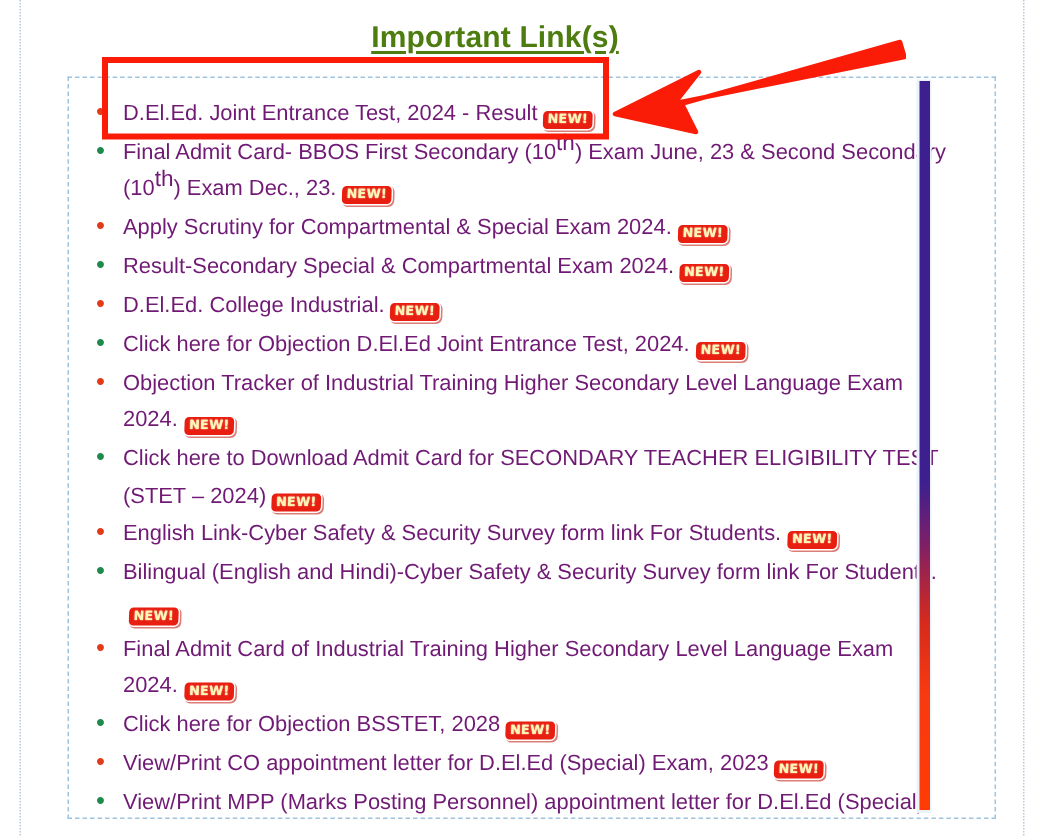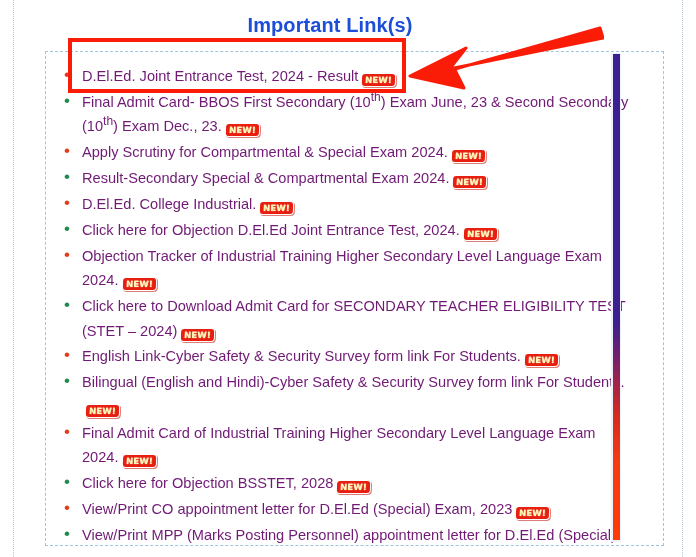--- a/index.html
+++ b/index.html
@@ -29,21 +29,22 @@
 
   
   .heading {
     position: absolute;
     left: 0;
     top: 14px;
     width: 660px;
     text-align: center;
     font-size: 20px;
     font-weight: bold;
-    color: #1d4ed8;
+    color: #4d7c0f;
+    text-decoration: underline;
     text-underline-offset: 3px;
     letter-spacing: .1px;
     font-family: "Liberation Sans", sans-serif;
   }
 
   
   .links-box {
     position: absolute;
     left: 45px;
     top: 51px;
@@ -74,21 +75,21 @@
     position: absolute;
     left: 4px;
     top: -1px;
     font-size: 17px;
     line-height: 24.4px;
   }
   .links-list li.b-red::before   { color: #e23b1a; }
   .links-list li.b-green::before { color: #1f8a4c; }
 
   .link-text { color: #701a75; }
-  .link-text sup { font-size: 12px; vertical-align: super; line-height: 0; }
+  .link-text sup { font-size: 15px; vertical-align: super; line-height: 0; }
 
   
   .new-badge {
     display: inline-block;
     position: relative;
     top: 2px;
     margin-left: 4px;
     padding: 1px 3px 1px 3px;
     background: #e81e10;
     color: #fdf7b0;

